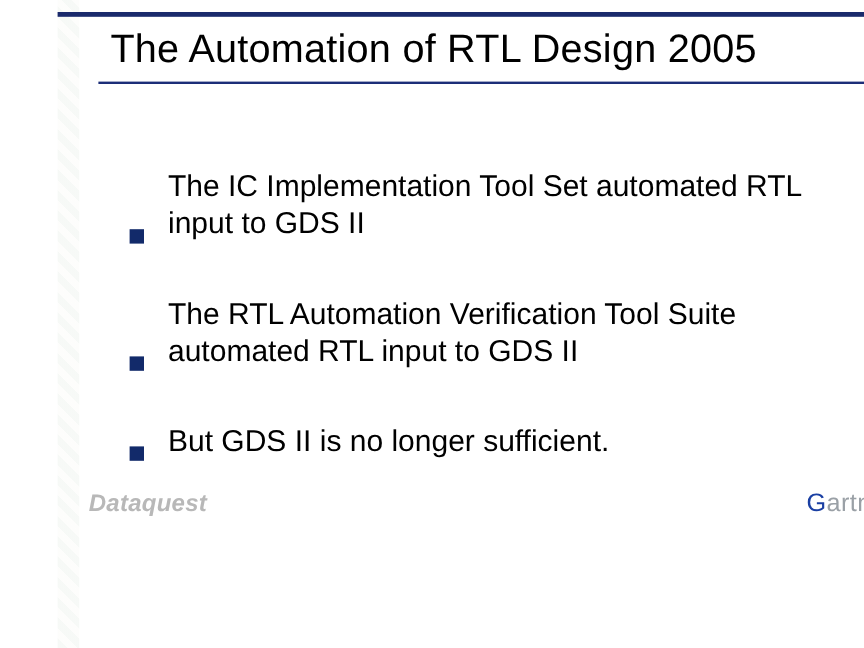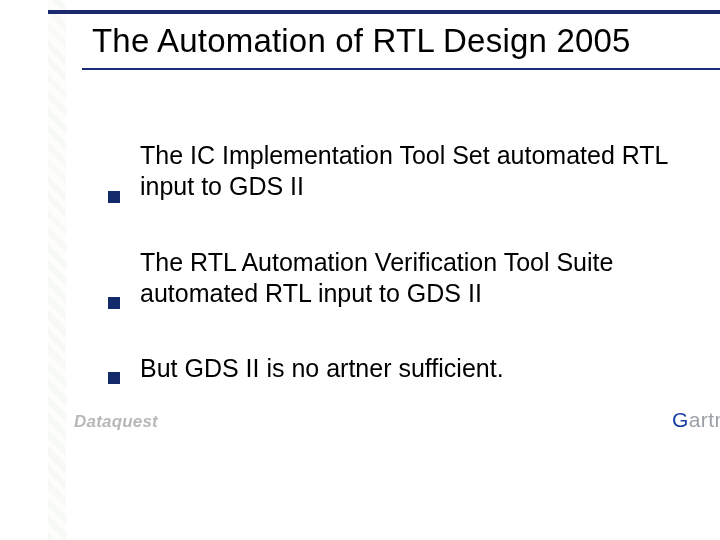--- a/index.html
+++ b/index.html
@@ -86,21 +86,21 @@
     position: absolute;
     left: 0;
     bottom: 0;
     width: 720px;
     height: 44px;
   }
   .logo-left {
     position: absolute;
     left: 26px;
     bottom: 16px;
-    font-size: 17px;
+    font-size: 20px;
     font-weight: bold;
     font-style: italic;
     color: #b8b8b8;
     letter-spacing: 0.2px;
   }
   .logo-right {
     position: absolute;
     right: 22px;
     bottom: 16px;
     font-size: 21px;
@@ -130,21 +130,21 @@
       <div class="bullet-text">The IC Implementation Tool Set automated RTL input to GDS II</div>
     </div>
 
     <div class="bullet-row">
       <div class="bullet"></div>
       <div class="bullet-text">The RTL Automation Verification Tool Suite automated RTL input to GDS II</div>
     </div>
 
     <div class="bullet-row">
       <div class="bullet"></div>
-      <div class="bullet-text">But GDS II is no artner sufficient.</div>
+      <div class="bullet-text">But GDS II is no longer sufficient.</div>
     </div>
 
   </div>
 
   <div class="footer">
     <div class="logo-left">Dataquest</div>
     <div class="logo-right">
       <span class="g-blue">G</span><span class="g-rest">artner</span>
     </div>
   </div>

